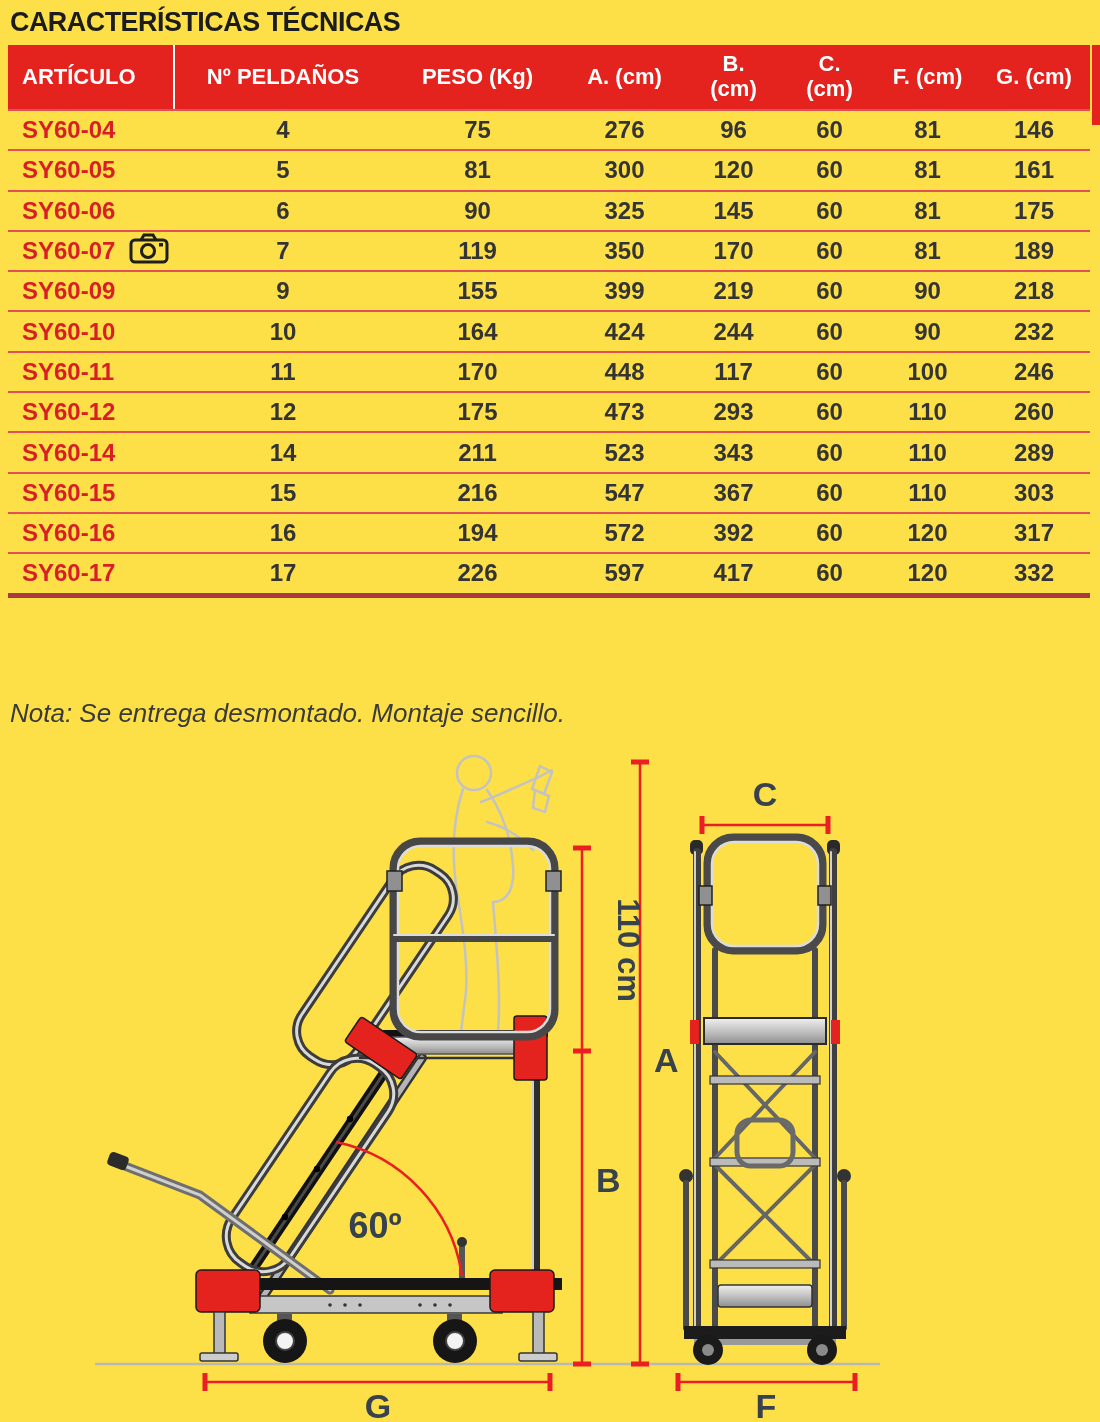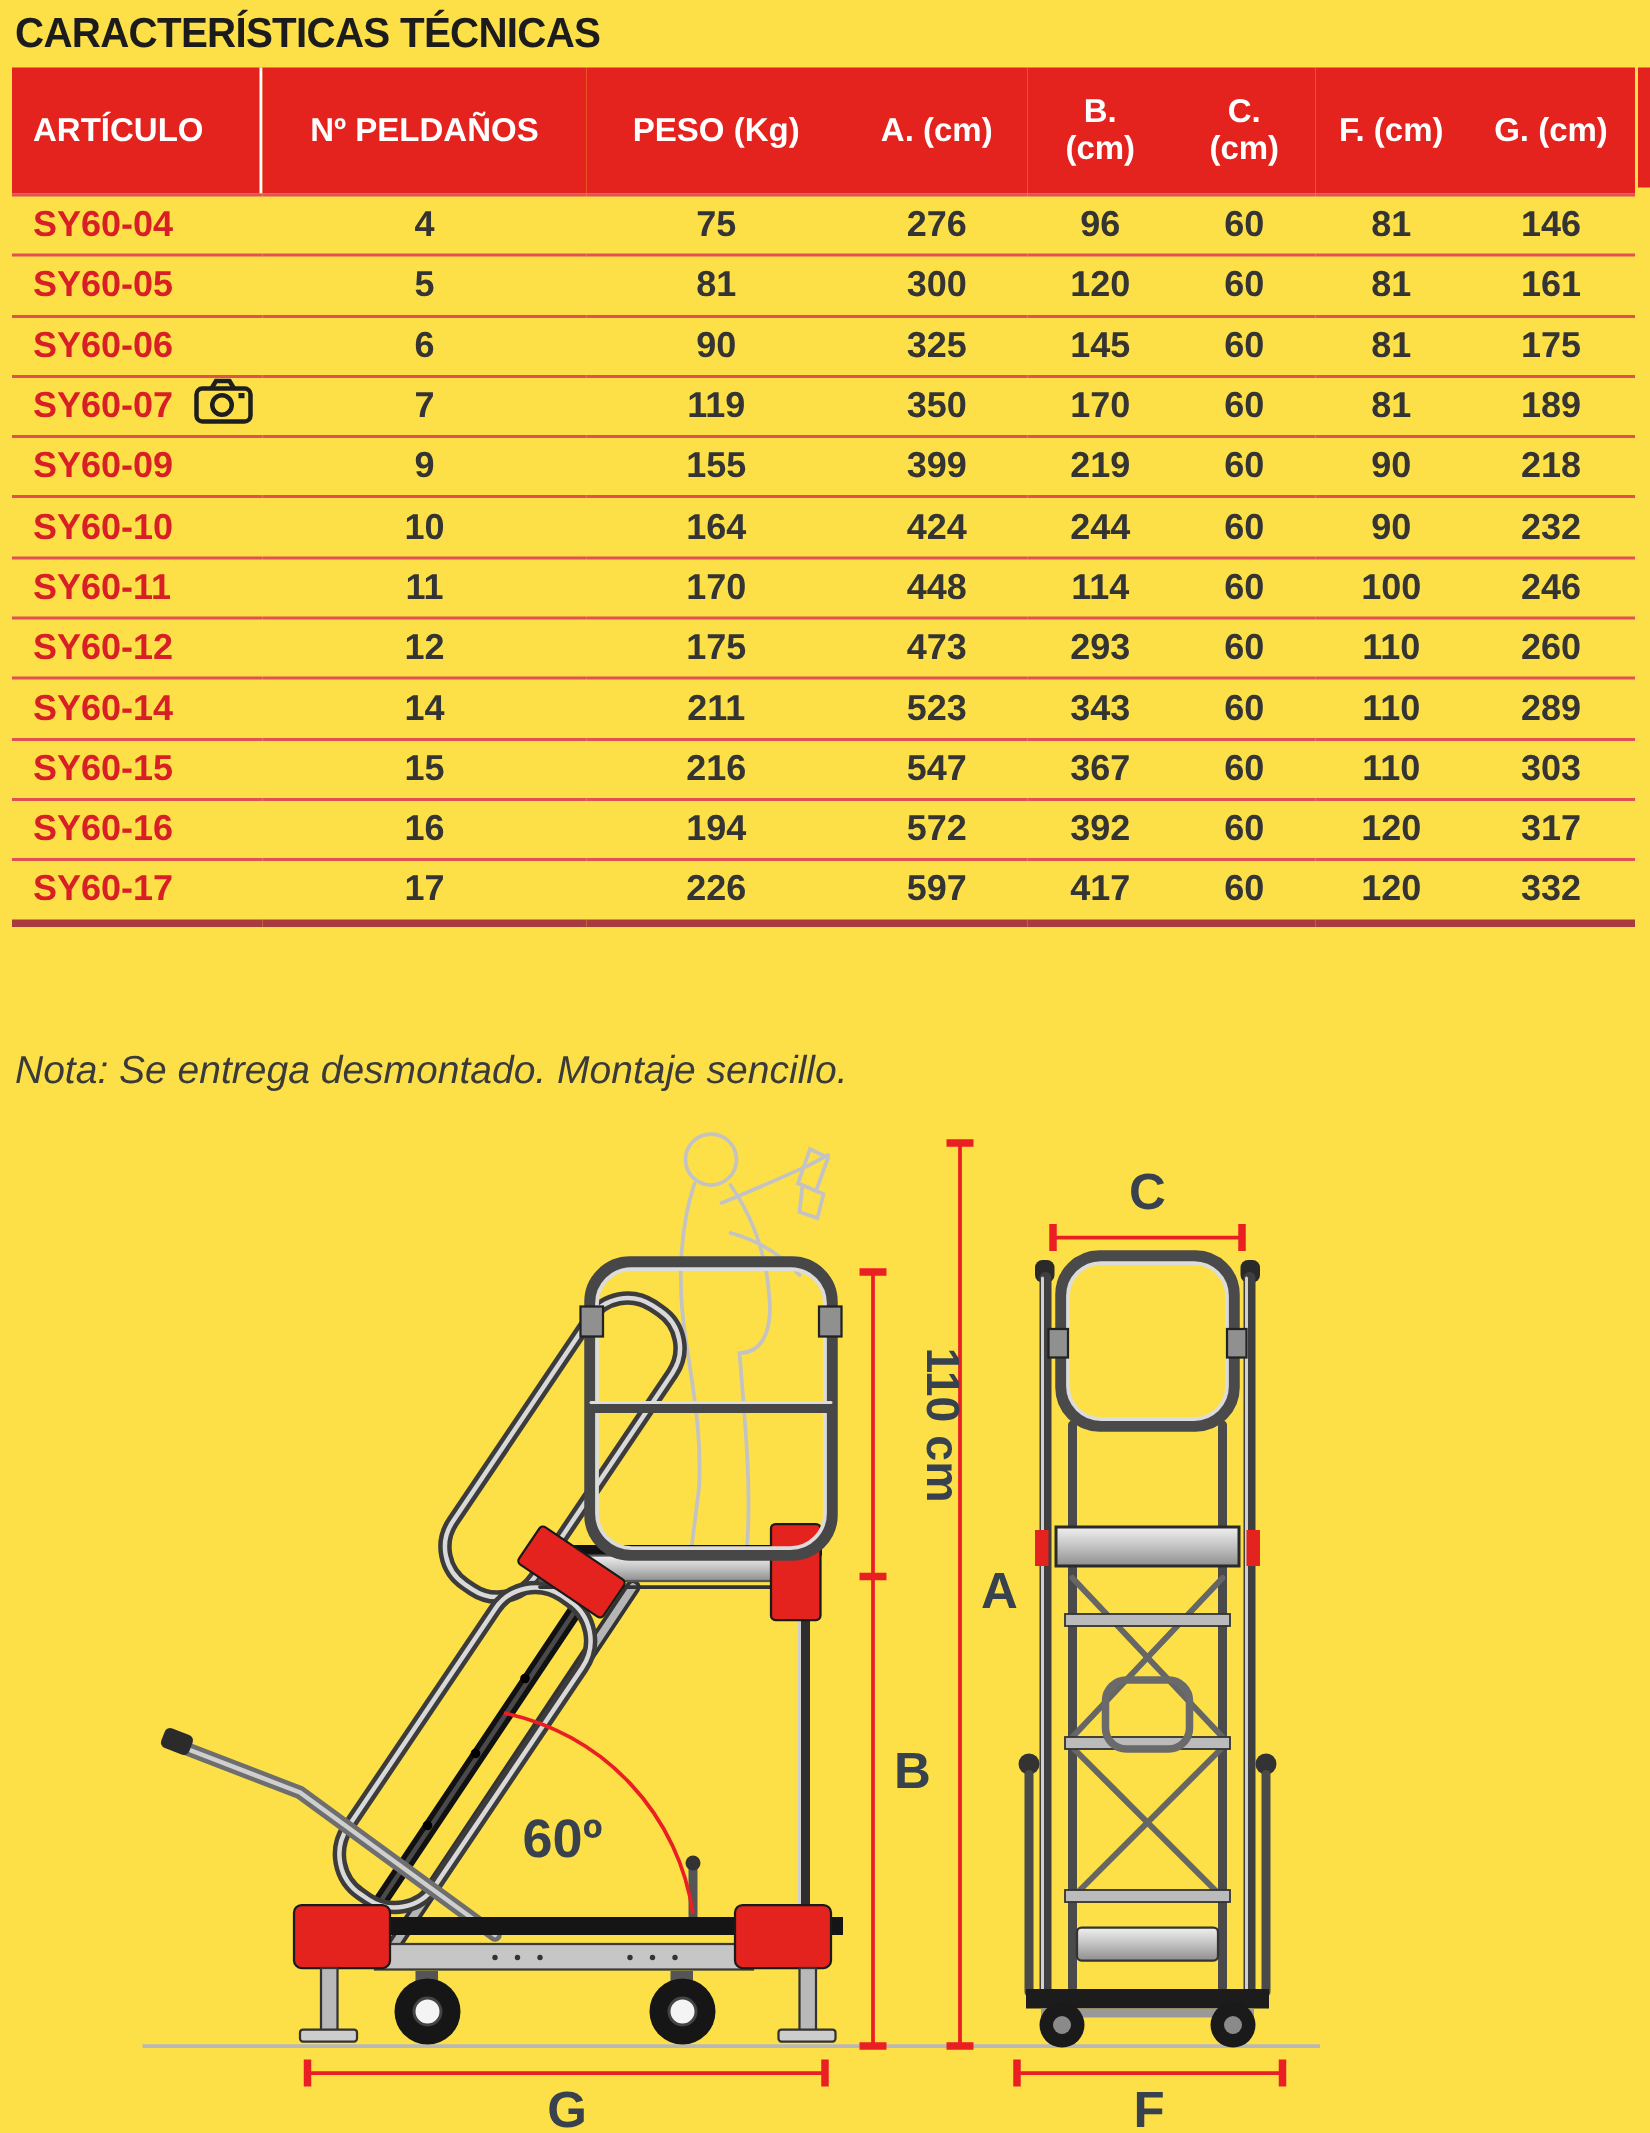--- a/index.html
+++ b/index.html
@@ -2,21 +2,21 @@
 <html><head>
 <meta charset="utf-8">
 <style>
   html,body{margin:0;padding:0;background:#ffffff;}
   .page{position:relative;width:1100px;height:1422px;background:#fde047;overflow:hidden;
         font-family:"Liberation Sans", sans-serif;}
   .title{position:absolute;left:10px;top:6px;font-size:28px;font-weight:bold;color:#1c1c1c;
          letter-spacing:-0.5px;transform:scaleX(.96);transform-origin:left;}
   .spec-table{position:absolute;left:8px;top:45px;width:1082px;border-collapse:separate;border-spacing:0;
               table-layout:fixed;}
-  .spec-table th{background:#e5231e;color:#fff;font-size:22px;font-weight:bold;height:84px;
+  .spec-table th{background:#e5231e;color:#fff;font-size:22px;font-weight:bold;height:64px;
                  padding:0;text-align:center;vertical-align:middle;white-space:pre-line;line-height:1.12;}
   .spec-table th:first-child{text-align:left;padding-left:14px;border-right:2px solid #fff;}
   .spec-table td{height:38.3px;padding:0;text-align:center;vertical-align:middle;
                  font-size:24px;font-weight:bold;color:#343434;border-bottom:2px solid #e05054;}
   .spec-table tbody tr:first-child td{border-top:2px solid #e05054;}
   .spec-table tbody tr:last-child td{border-bottom:5px solid #a93a3e;}
   .spec-table td.art{text-align:left;padding-left:14px;color:#d81f26;}
   .artwrap{display:flex;align-items:center;gap:14px;text-align:right;}
   .cam{flex:0 0 auto;display:none;}
   tr.has-cam .cam{display:block;}
@@ -158,21 +158,21 @@
         <tr>
       <td class="art">
         <span class="artwrap">
           <span>SY60-11</span>
 
         </span>
       </td>
       <td>11</td>
       <td>170</td>
       <td>448</td>
-      <td>114</td>
+      <td>117</td>
       <td>60</td>
       <td>100</td>
       <td>246</td>
     </tr>
         <tr>
       <td class="art">
         <span class="artwrap">
           <span>SY60-12</span>
 
         </span>

